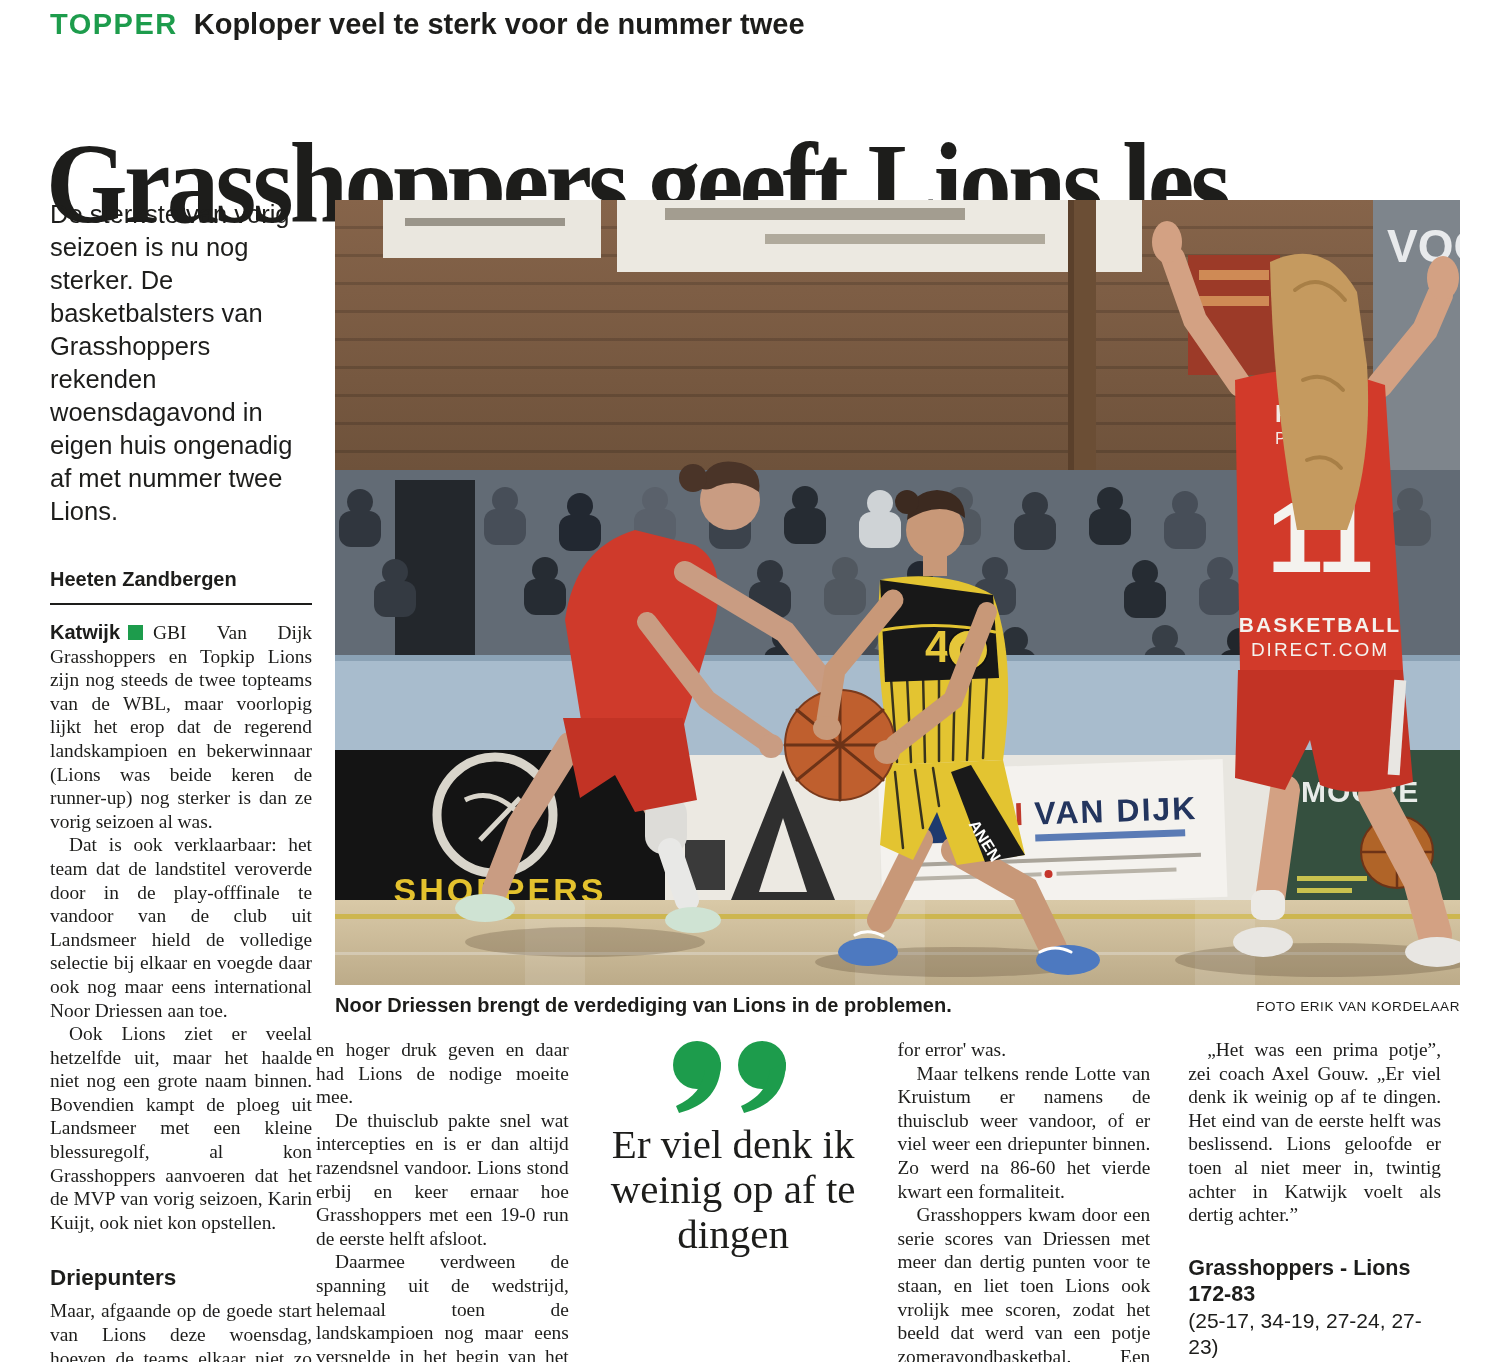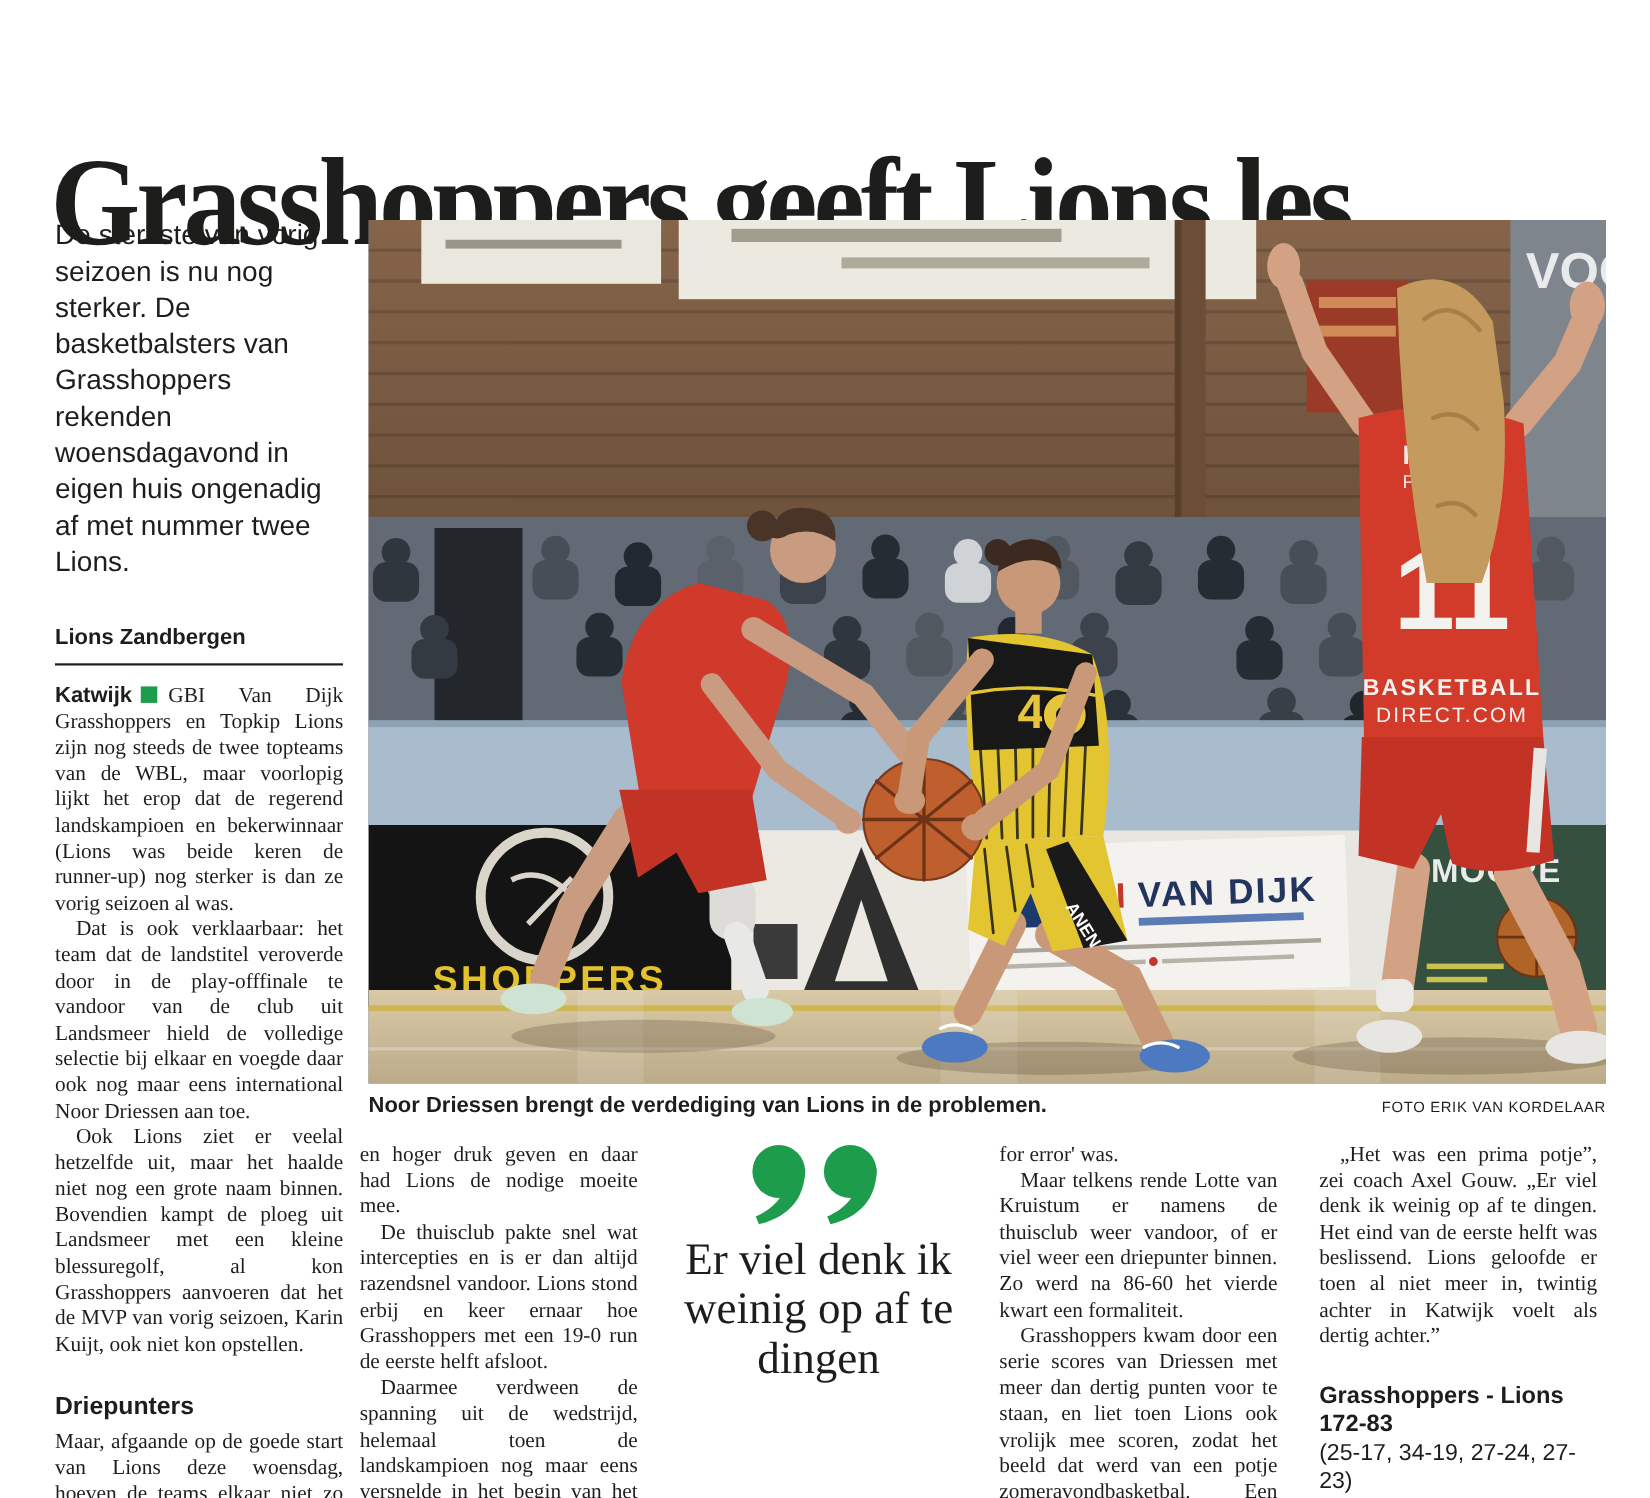--- a/index.html
+++ b/index.html
@@ -33,46 +33,49 @@
   .photo svg{display:block;width:100%;height:100%;}
 
   
   .captionrow{position:absolute;left:335px;top:994px;width:1125px;display:flex;
               justify-content:space-between;align-items:flex-start;
               font-family:"Liberation Sans",sans-serif;gap:12px;}
   .caption{font-weight:bold;font-size:20px;}
   .credit{font-size:13.5px;letter-spacing:.6px;padding-top:5px;color:#1d1d1b;}
 
   
-  .bottomcols{position:absolute;left:327px;top:1038px;width:1125px;height:324px;
+  .bottomcols{position:absolute;left:316px;top:1038px;width:1125px;height:324px;
               display:grid;grid-template-columns:repeat(4,1fr);column-gap:38px;overflow:hidden;}
   .bottomcols p{font-size:19.4px;line-height:23.6px;margin:0;text-align:justify;
                 text-indent:19px;hyphens:auto;}
   .bottomcols p.flush{text-indent:0;}
 
   .pullquote{text-align:center;padding-top:2px;}
   .pq-mark{display:block;margin:0 auto 6px auto;}
   .pq-text{font-size:41px;line-height:45px;color:#1d1d1b;}
 
   .stats{font-family:"Liberation Sans",sans-serif;font-size:21px;line-height:26.5px;
          margin-top:28px;}
   .stats .t{font-weight:bold;font-size:21.5px;display:block;}
   .stats .lbl{font-weight:bold;}
 </style>
 </head>
 <body>
 
 <div class="page">
 
+  <div class="kicker">
+    <span class="tag">TOPPER</span><span>Koploper veel te sterk voor de nummer twee</span>
+  </div>
 
   <h1 class="headline">Grasshoppers geeft Lions les</h1>
 
   <div class="leftcol">
     <p class="intro">De sterkste van vorig seizoen is nu nog sterker. De basketbalsters van Grasshoppers rekenden woensdagavond in eigen huis ongenadig af met nummer twee Lions.</p>
-    <div class="byline">Lions Zandbergen</div>
+    <div class="byline">Heeten Zandbergen</div>
     <div class="body">
       <p class="flush"><span class="lead">Katwijk</span><span class="sq"></span><span>GBI Van Dijk Grasshoppers en Topkip Lions zijn nog steeds de twee topteams van de WBL, maar voorlopig lijkt het erop dat de regerend landskampioen en bekerwinnaar (Lions was beide keren de runner-up) nog sterker is dan ze vorig seizoen al was.</span></p>
       <p>Dat is ook verklaarbaar: het team dat de landstitel veroverde door in de play-offfinale te vandoor van de club uit Landsmeer hield de volledige selectie bij elkaar en voegde daar ook nog maar eens international Noor Driessen aan toe.</p>
       <p>Ook Lions ziet er veelal hetzelfde uit, maar het haalde niet nog een grote naam binnen. Bovendien kampt de ploeg uit Landsmeer met een kleine blessuregolf, al kon Grasshoppers aanvoeren dat het de MVP van vorig seizoen, Karin Kuijt, ook niet kon opstellen.</p>
       <div class="subhead">Driepunters</div>
       <p class="flush">Maar, afgaande op de goede start van Lions deze woensdag, hoeven de teams elkaar niet zo veel te ontlopen. Met name Myrthe den Heeten benutte de ruimte die Grasshoppers weggaf door zich vooral op Richelle van der Keijl te richten.</p>
 
     </div>
   </div>
 

